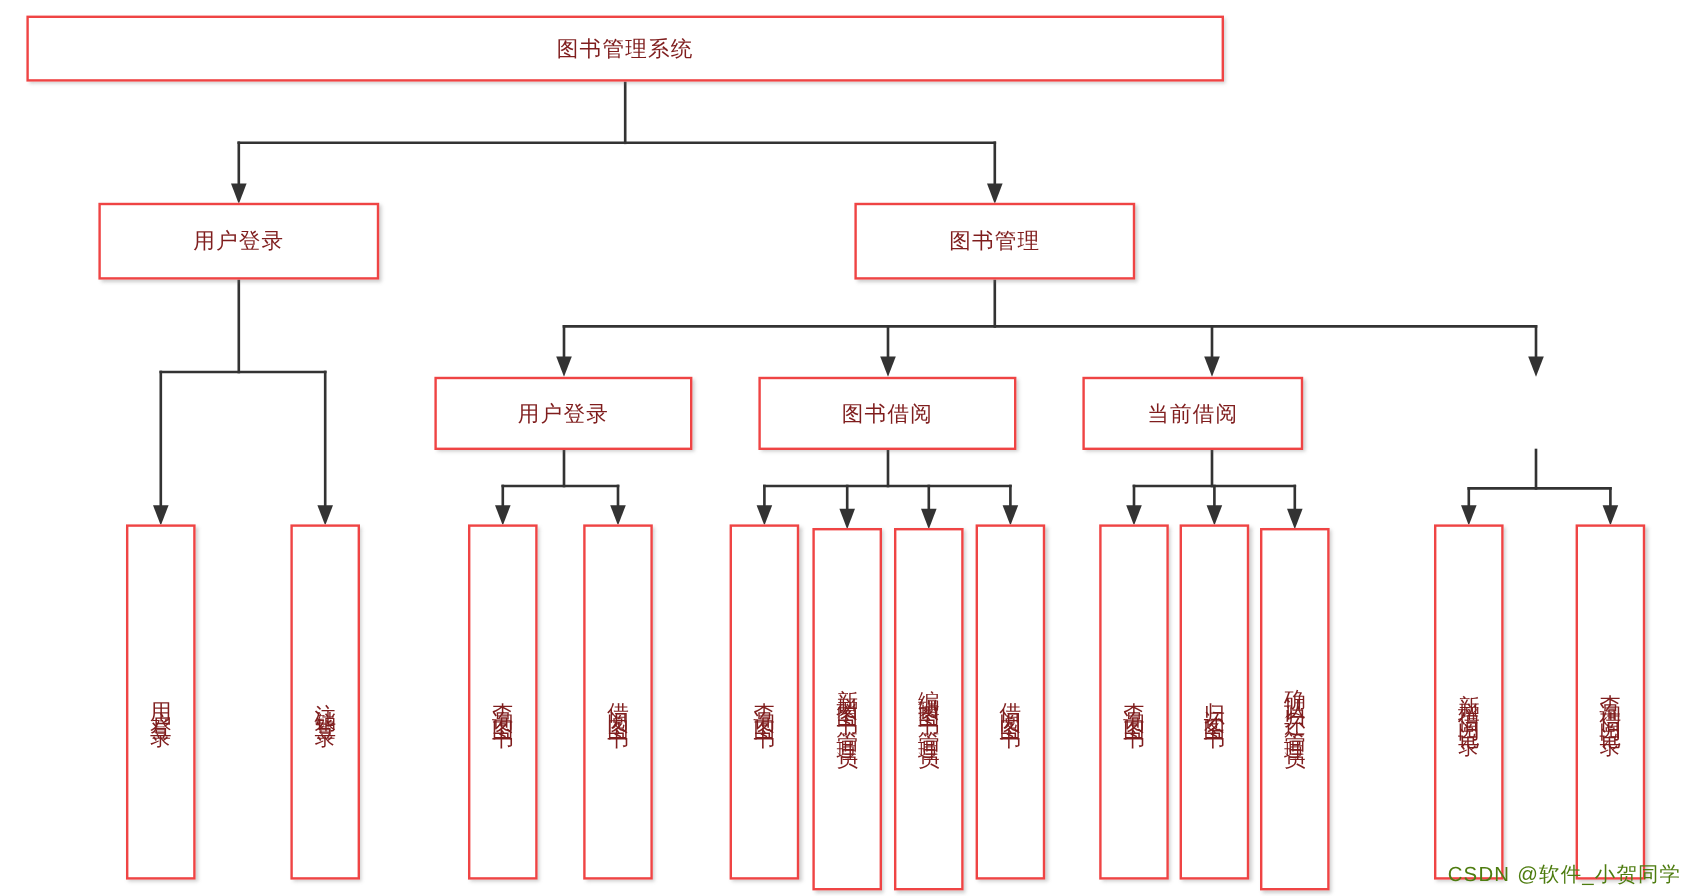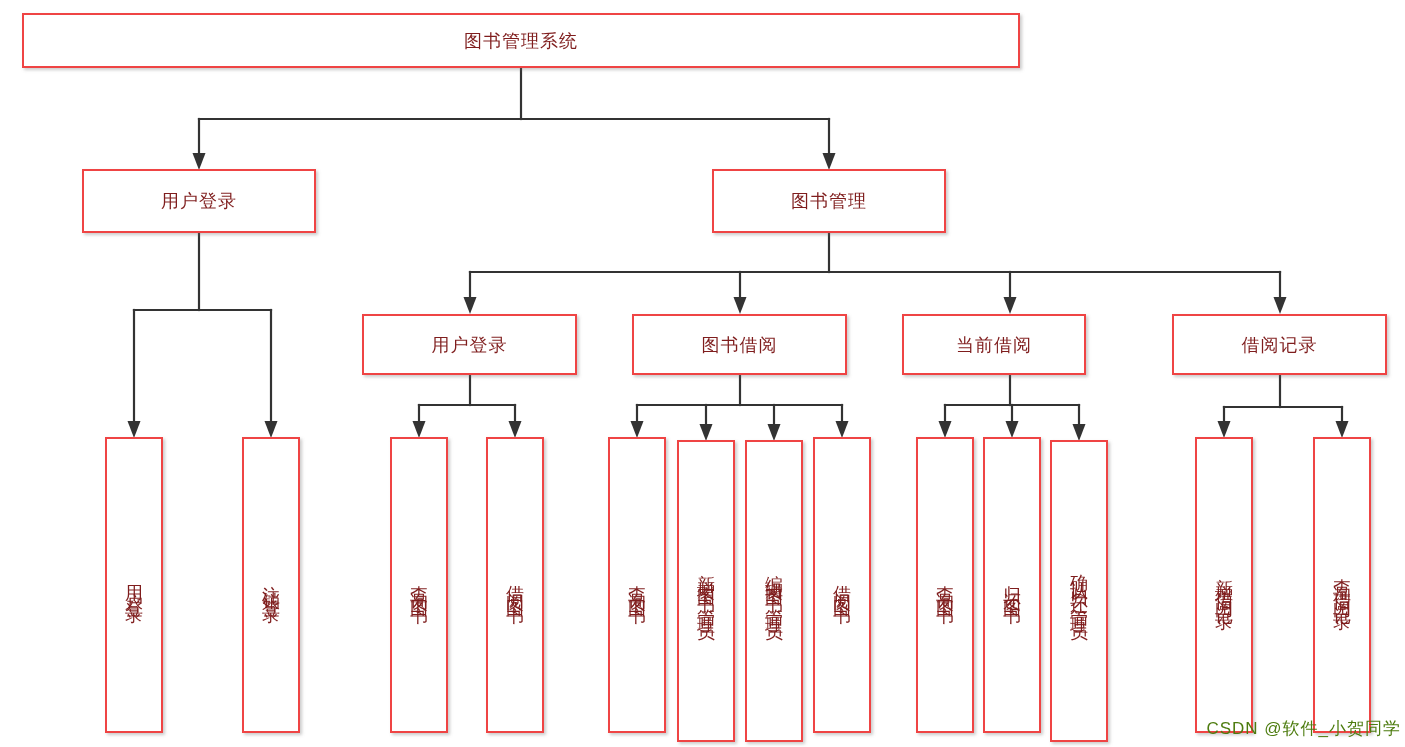--- a/index.html
+++ b/index.html
@@ -141,23 +141,20 @@
 
   <div class="node" style="left:362px; top:314px; width:215px; height:61px;">
     <span class="lbl">用户登录</span>
   </div>
   <div class="node" style="left:632px; top:314px; width:215px; height:61px;text-align:right;">
     <span class="lbl">图书借阅</span>
   </div>
   <div class="node" style="left:902px; top:314px; width:184px; height:61px;">
     <span class="lbl">当前借阅</span>
   </div>
-  <div class="node" style="left:1172px; top:314px; width:215px; height:61px;">
-    <span class="lbl">借阅记录</span>
-  </div>
 
   <div class="node vnode" style="left:105px; top:437px; width:58px; height:296px;">
     <span class="lbl">用户登录</span>
   </div>
   <div class="node vnode" style="left:242px; top:437px; width:58px; height:296px;">
     <span class="lbl">注销登录</span>
   </div>
 
   <div class="node vnode" style="left:390px; top:437px; width:58px; height:296px;">
     <span class="lbl">查询图书</span>

